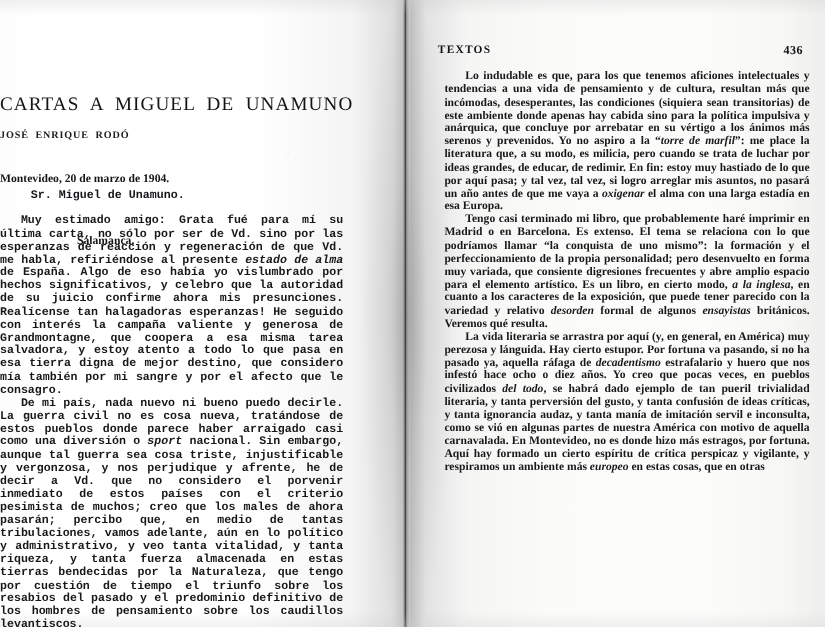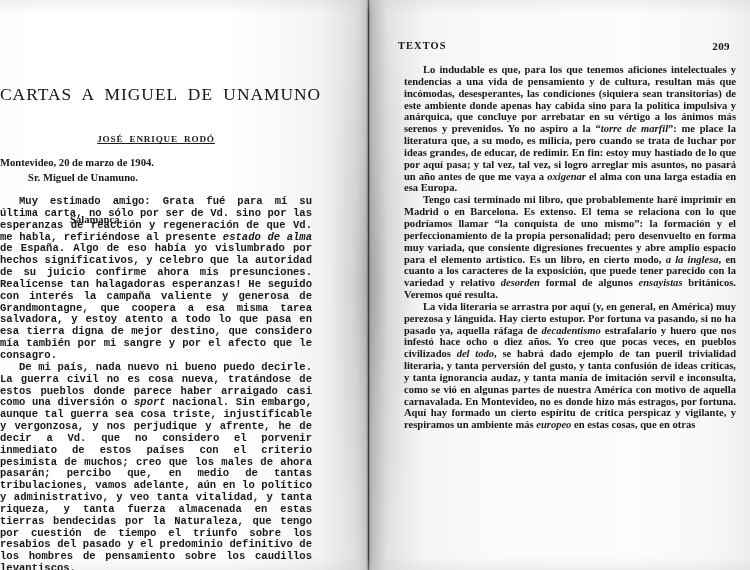--- a/index.html
+++ b/index.html
@@ -94,46 +94,45 @@
     text-align: center;
     font-size: 17.4px;
     letter-spacing: 1.0px;
     word-spacing: 5px;
     font-weight: 400;
     color: #141417;
     white-space: nowrap;
   }
   .doc-byline {
     position: absolute;
-    top: 134px;
-    left: 0;
-    width: 312px;
-    text-align: center;
+    top: 117px;
+    left: 0;
+    width: 312px;
+    text-align: left;
     font-size: 9.2px;
     letter-spacing: 0.8px;
     word-spacing: 3px;
     font-variant: small-caps;
     font-weight: 700;
     color: #1d1d20;
-    text-decoration: underline;
   }
 
   
   .letter-head {
     position: absolute;
     top: 156px;
     left: 0;
     width: 312px;
     font-size: 10.6px;
     font-weight: 700;
     line-height: 14.6px;
     color: #16161a;
   }
   .letter-head .line-place { margin-left: 0px; }
-  .letter-head .line-to    { margin-left: 28px; }
+  .letter-head .line-to    { margin-left: 28px; font-family: Liberation Mono, monospace; }
   .letter-head .line-city  { margin-left: 70px; margin-top: 28px; }
 
   
   .body-text {
     font-size: 10.55px;
     line-height: 11.85px;
     text-align: justify;
     text-justify: inter-word;
     font-weight: 700;
     color: #18181b;
@@ -220,21 +219,21 @@
     <div class="line-city">Salamanca.</div>
   </div>
 
   <div class="body-text left-body">
     <p>Muy estimado amigo: Grata fué para mí su última carta, no sólo por ser de Vd. sino por las esperanzas de reacción y regeneración de que Vd. me habla, refiriéndose al presente <i>estado de alma</i> de España. Algo de eso había yo vislumbrado por hechos significativos, y celebro que la autoridad de su juicio confirme ahora mis presunciones. Realícense tan halagadoras esperanzas! He seguido con interés la campaña valiente y generosa de Grandmontagne, que coopera a esa misma tarea salvadora, y estoy atento a todo lo que pasa en esa tierra digna de mejor destino, que considero mía también por mi sangre y por el afecto que le consagro.</p>
     <p>De mi país, nada nuevo ni bueno puedo decirle. La guerra civil no es cosa nueva, tratándose de estos pueblos donde parece haber arraigado casi como una diversión o <i>sport</i> nacional. Sin embargo, aunque tal guerra sea cosa triste, injustificable y vergonzosa, y nos perjudique y afrente, he de decir a Vd. que no considero el porvenir inmediato de estos países con el criterio pesimista de muchos; creo que los males de ahora pasarán; percibo que, en medio de tantas tribulaciones, vamos adelante, aún en lo político y administrativo, y veo tanta vitalidad, y tanta riqueza, y tanta fuerza almacenada en estas tierras bendecidas por la Naturaleza, que tengo por cuestión de tiempo el triunfo sobre los resabios del pasado y el predominio definitivo de los hombres de pensamiento sobre los caudillos levantiscos.</p>
   </div>
 
   <div class="running-head">
     <span class="rh-title">TEXTOS</span>
-    <span class="rh-folio">209</span>
+    <span class="rh-folio">436</span>
   </div>
 
   <div class="body-text right-body">
     <p>Lo indudable es que, para los que tenemos aficiones intelectuales y tendencias a una vida de pensamiento y de cultura, resultan más que incómodas, desesperantes, las condiciones (siquiera sean transitorias) de este ambiente donde apenas hay cabida sino para la política impulsiva y anárquica, que concluye por arrebatar en su vértigo a los ánimos más serenos y prevenidos. Yo no aspiro a la “<i>torre de marfil</i>”: me place la literatura que, a su modo, es milicia, pero cuando se trata de luchar por ideas grandes, de educar, de redimir. En fin: estoy muy hastiado de lo que por aquí pasa; y tal vez, tal vez, si logro arreglar mis asuntos, no pasará un año antes de que me vaya a <i>oxigenar</i> el alma con una larga estadía en esa Europa.</p>
     <p>Tengo casi terminado mi libro, que probablemente haré imprimir en Madrid o en Barcelona. Es extenso. El tema se relaciona con lo que podríamos llamar “la conquista de uno mismo”: la formación y el perfeccionamiento de la propia personalidad; pero desenvuelto en forma muy variada, que consiente digresiones frecuentes y abre amplio espacio para el elemento artístico. Es un libro, en cierto modo, <i>a la inglesa</i>, en cuanto a los caracteres de la exposición, que puede tener parecido con la variedad y relativo <i>desorden</i> formal de algunos <i>ensayistas</i> británicos. Veremos qué resulta.</p>
     <p>La vida literaria se arrastra por aquí (y, en general, en América) muy perezosa y lánguida. Hay cierto estupor. Por fortuna va pasando, si no ha pasado ya, aquella ráfaga de <i>decadentismo</i> estrafalario y huero que nos infestó hace ocho o diez años. Yo creo que pocas veces, en pueblos civilizados <i>del todo</i>, se habrá dado ejemplo de tan pueril trivialidad literaria, y tanta perversión del gusto, y tanta confusión de ideas críticas, y tanta ignorancia audaz, y tanta manía de imitación servil e inconsulta, como se vió en algunas partes de nuestra América con motivo de aquella carnavalada. En Montevideo, no es donde hizo más estragos, por fortuna. Aquí hay formado un cierto espíritu de crítica perspicaz y vigilante, y respiramos un ambiente más <i>europeo</i> en estas cosas, que en otras</p>
   </div>
 
   <div class="speckle"></div>
 </div>

